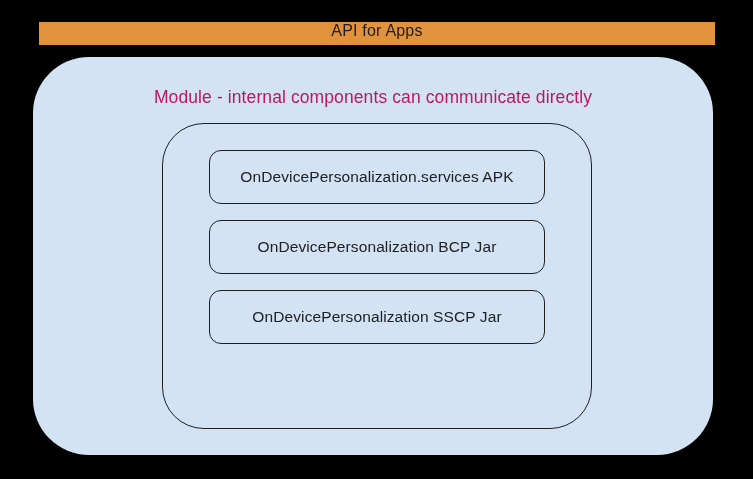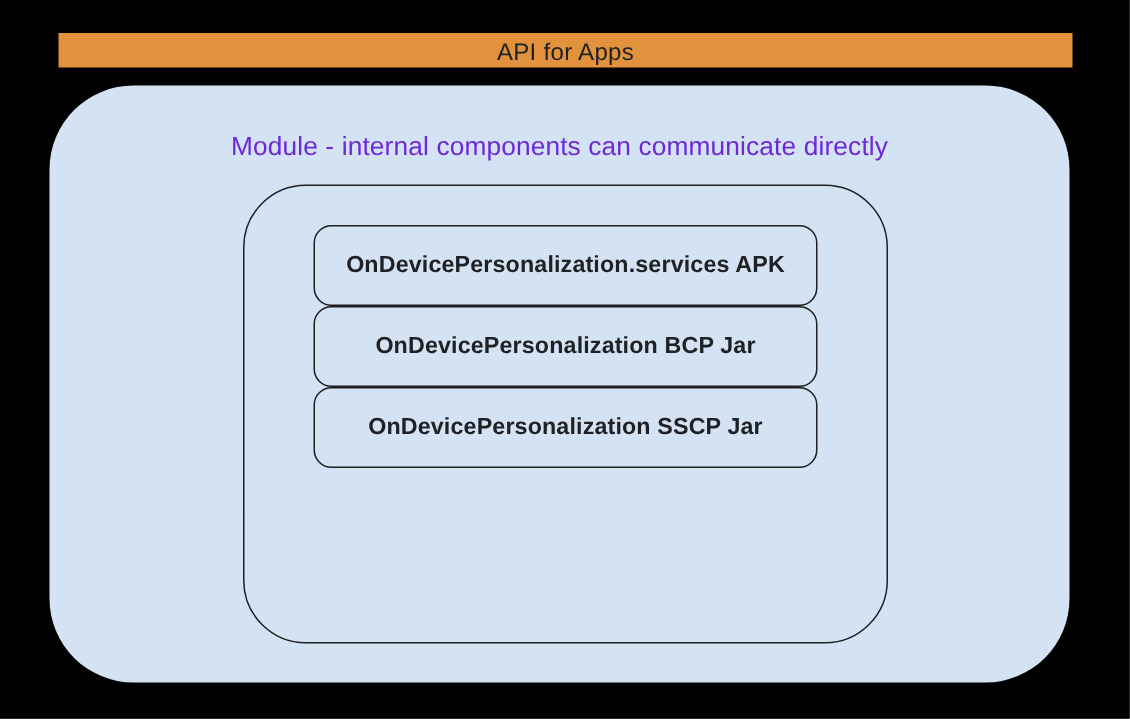--- a/index.html
+++ b/index.html
@@ -18,21 +18,21 @@
     background: #000000;
   }
   .banner {
     position: absolute;
     left: 39px;
     top: 22px;
     width: 676px;
     height: 23px;
     background: #E2923C;
     display: flex;
-    align-items: flex-end;
+    align-items: flex-start;
     justify-content: center;
     color: #202124;
     font-size: 16px;
     letter-spacing: 0.2px;
   }
   .module {
     position: absolute;
     left: 33px;
     top: 57px;
     width: 680px;
@@ -40,38 +40,38 @@
     background: #D3E3F4;
     border-radius: 56px;
     box-sizing: border-box;
   }
   .module-title {
     position: absolute;
     left: 0;
     top: 30px;
     width: 100%;
     text-align: center;
-    color: #6d28d9;
+    color: #be185d;
     font-size: 17.5px;
     letter-spacing: 0.1px;
   }
   .inner-group {
     position: absolute;
     left: 129px;
     top: 66px;
     width: 430px;
     height: 306px;
     border: 1.4px solid #1F1F1F;
     border-radius: 42px;
     box-sizing: border-box;
     display: flex;
     flex-direction: column;
     align-items: center;
     padding-top: 26px;
-    font-weight: bold;
+    gap: 16px;
   }
   .component-box {
     width: 336px;
     height: 54px;
     box-sizing: border-box;
     border: 1.5px solid #1F1F1F;
     border-radius: 12px;
     background: transparent;
     display: flex;
     align-items: center;

